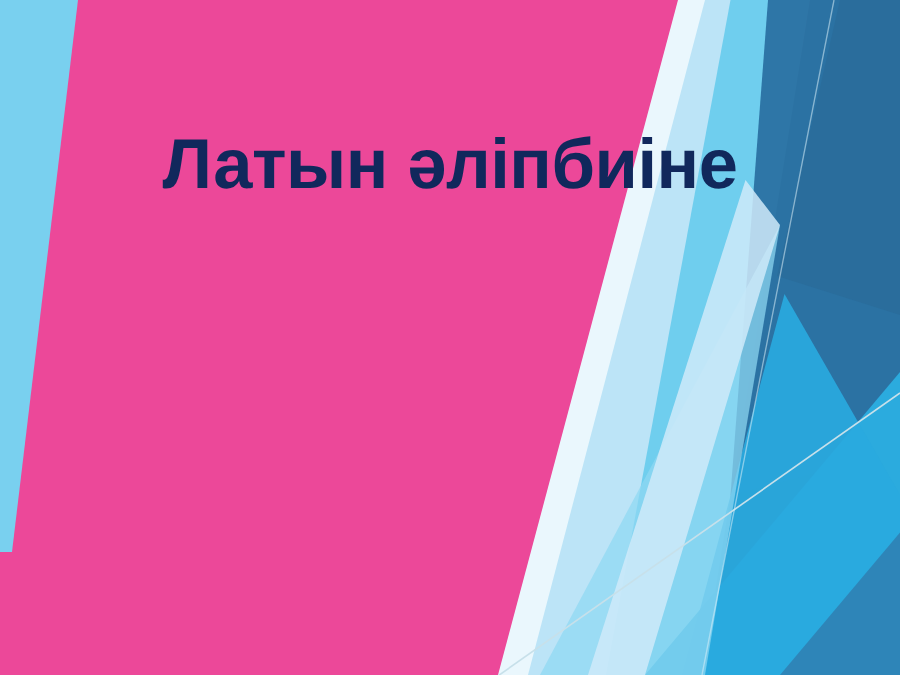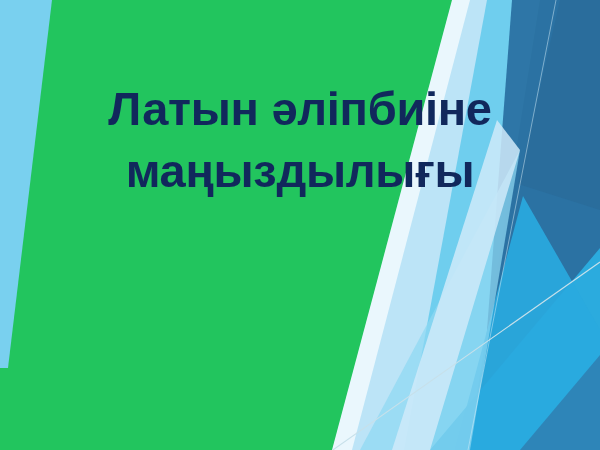--- a/index.html
+++ b/index.html
@@ -6,21 +6,21 @@
   html, body {
     margin: 0;
     padding: 0;
     background: #ffffff;
   }
   #slide {
     position: relative;
     width: 600px;
     height: 450px;
     overflow: hidden;
-    background: #22c55e;
+    background: #ec4899;
     font-family: "Liberation Sans", sans-serif;
   }
   #decor-svg {
     position: absolute;
     left: 0;
     top: 0;
     width: 600px;
     height: 450px;
     display: block;
   }
@@ -80,16 +80,15 @@
     </g>
 
     <line x1="330" y1="452" x2="600" y2="262" stroke="#C7E0EA" stroke-width="1.1" fill="none"></line>
 
     <line x1="468" y1="450" x2="556" y2="0" stroke="#D8EEF8" stroke-width="0.9" fill="none" opacity="0.55"></line>
 
   </svg>
 
   <div id="title-block">
     <span class="title-line">Латын әліпбиіне</span>
-    <span class="title-line">маңыздылығы</span>
   </div>
 
 </div>
 
 </body></html>

